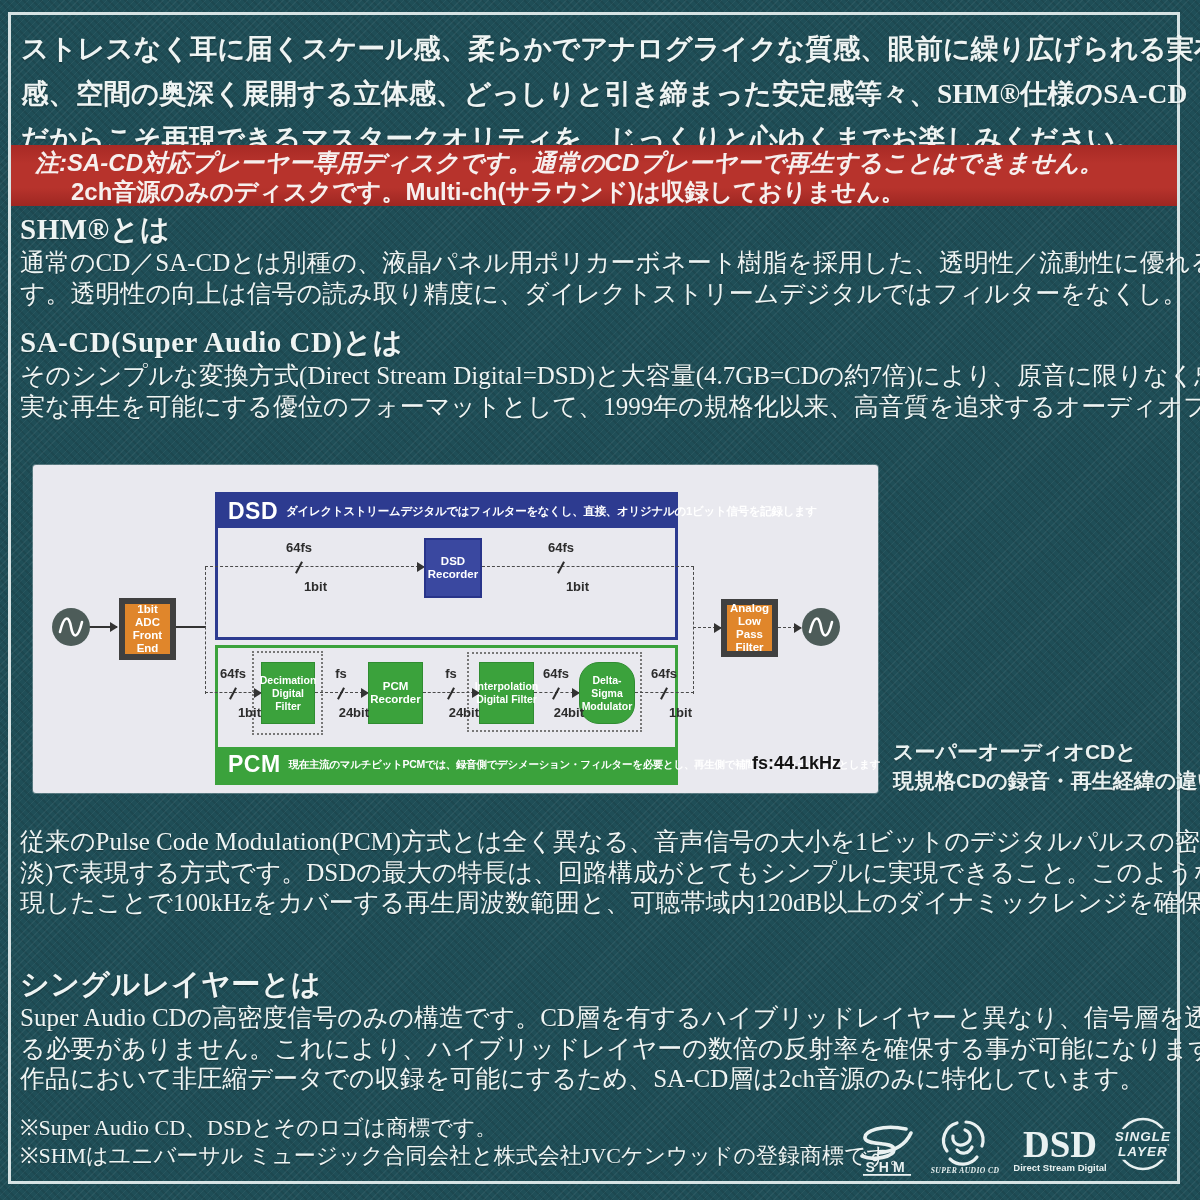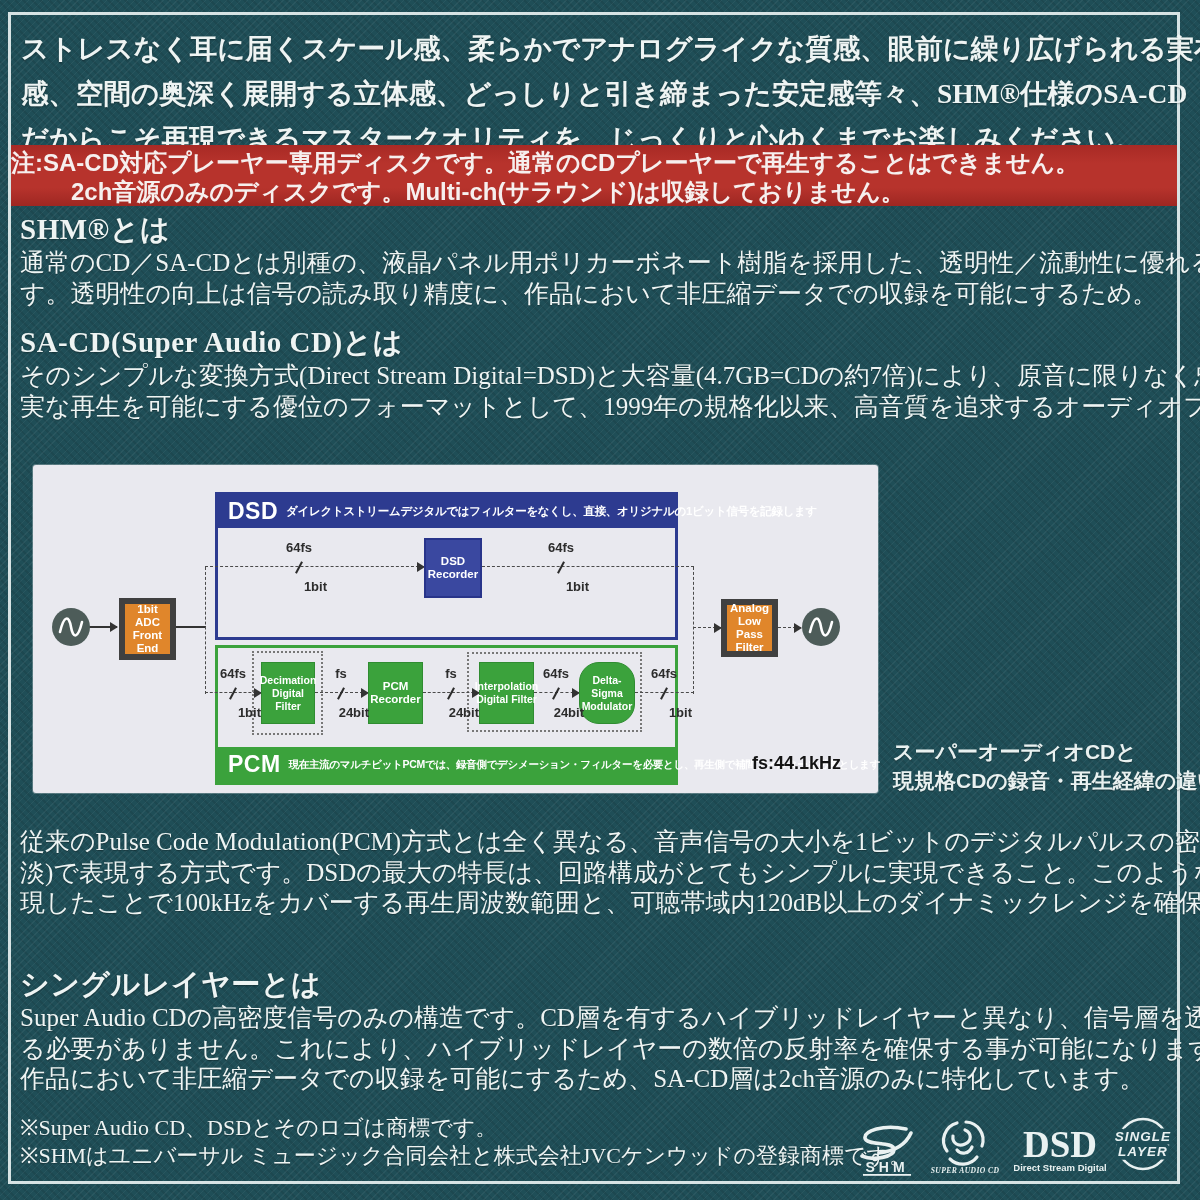--- a/index.html
+++ b/index.html
@@ -21,21 +21,21 @@
   .headline{position:absolute;left:21px;top:26px;width:1158px;
     font-weight:bold;font-size:27.5px;line-height:45px;letter-spacing:0px;
     text-shadow:0 1px 2px rgba(0,0,0,0.35);}
   .headline div{white-space:nowrap;}
   
   .notice{position:absolute;left:11px;top:145px;width:1166px;height:61px;
     background:linear-gradient(180deg,#a82a25 0%,#b7332c 30%,#b7332c 70%,#9e2722 100%);
     font-family:"Liberation Sans","DejaVu Sans",sans-serif;
     font-weight:bold;font-size:24px;line-height:29px;color:#f6efee;
     padding-top:3px;box-sizing:border-box;}
-  .notice .l1{white-space:nowrap;}
+  .notice .l1{padding-left:24px;white-space:nowrap;font-style:italic;}
   .notice .l2{padding-left:60px;white-space:nowrap;}
   
   .section{position:absolute;left:20px;width:1162px;}
   .section h2{margin:0;font-size:29px;line-height:32px;font-weight:bold;
     letter-spacing:0.5px;text-shadow:0 1px 2px rgba(0,0,0,0.35);}
   .section .body{margin-top:3px;font-size:25px;line-height:30.5px;
     text-shadow:0 1px 1px rgba(0,0,0,0.3);}
   .section .body div{white-space:nowrap;}
   
   .footnotes{position:absolute;left:20px;top:1114px;font-size:22px;line-height:28px;
@@ -99,21 +99,21 @@
 
 <div class="notice">
   <div class="l1">注:SA-CD対応プレーヤー専用ディスクです。通常のCDプレーヤーで再生することはできません。</div>
   <div class="l2">2ch音源のみのディスクです。Multi-ch(サラウンド)は収録しておりません。</div>
 </div>
 
 <div class="section" style="top:213px;">
   <h2>SHM®とは</h2>
   <div class="body">
     <div>通常のCD／SA-CDとは別種の、液晶パネル用ポリカーボネート樹脂を採用した、透明性／流動性に優れる素材で</div>
-    <div>す。透明性の向上は信号の読み取り精度に、作品において非圧縮データでの収録を可能にするため。</div>
+    <div>す。透明性の向上は信号の読み取り精度に、ダイレクトストリームデジタルではフィルターをなくし。</div>
   </div>
 </div>
 
 <div class="section" style="top:326px;">
   <h2>SA-CD(Super Audio CD)とは</h2>
   <div class="body">
     <div>そのシンプルな変換方式(Direct Stream Digital=DSD)と大容量(4.7GB=CDの約7倍)により、原音に限りなく忠</div>
     <div>実な再生を可能にする優位のフォーマットとして、1999年の規格化以来、高音質を追求するオーディオファンからの根</div>
   </div>
 </div>

